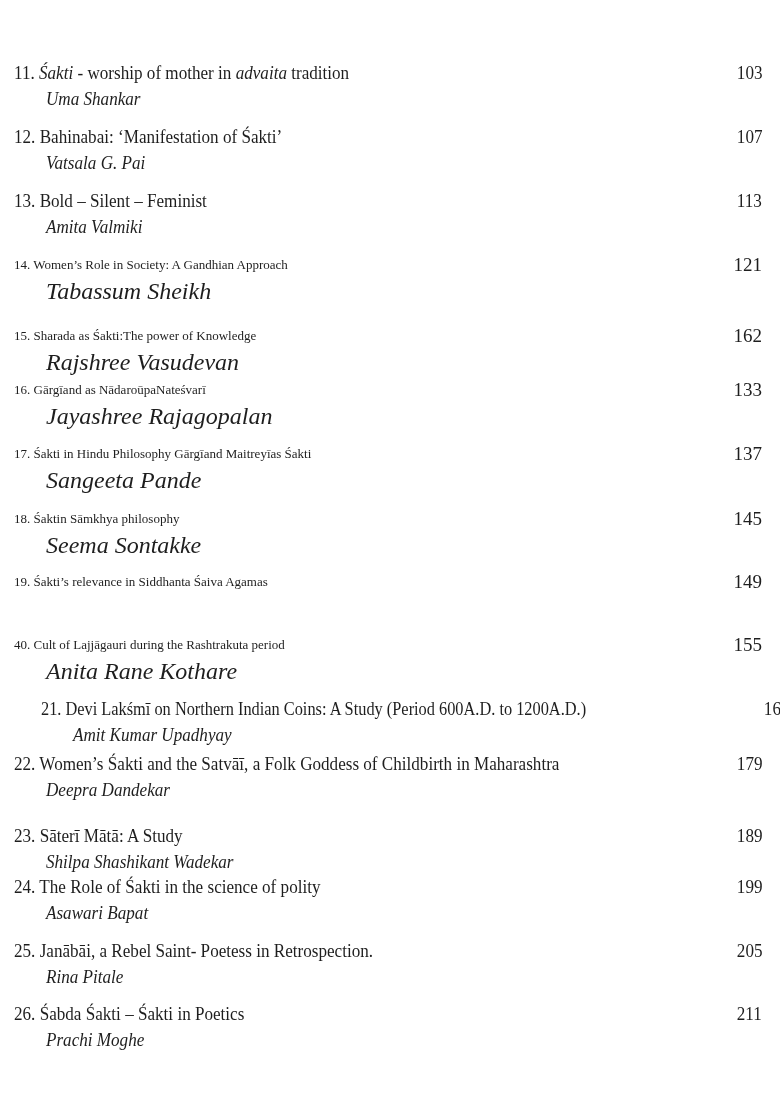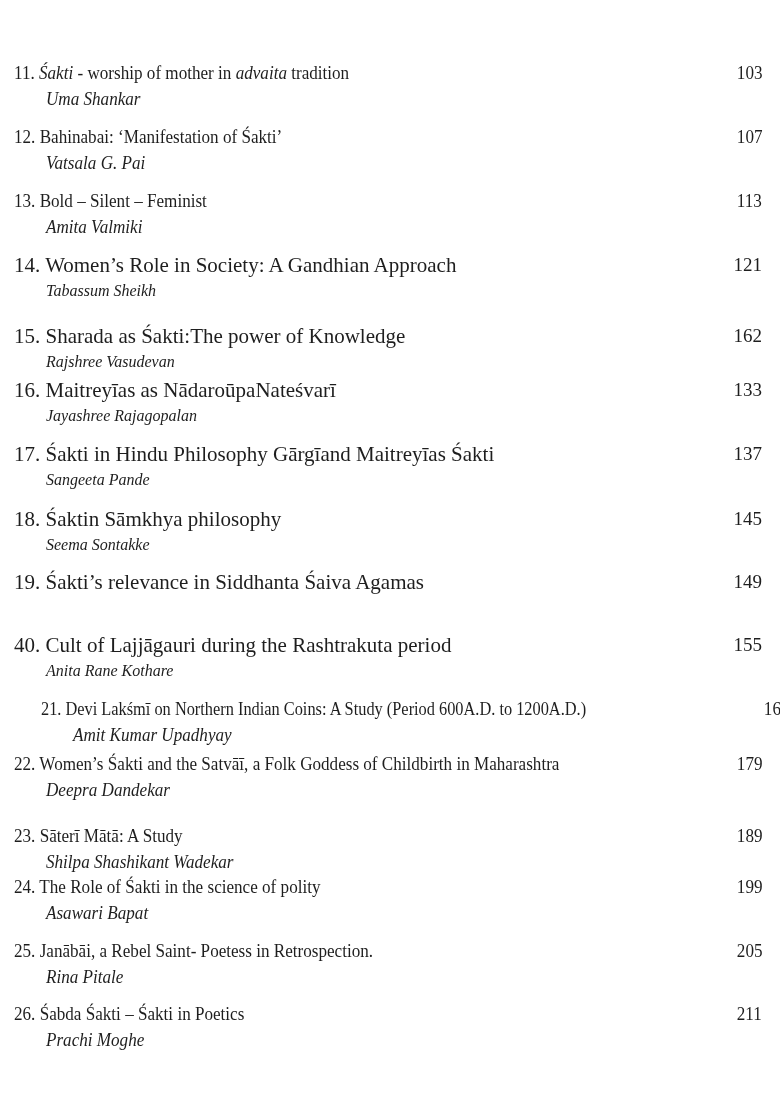--- a/index.html
+++ b/index.html
@@ -59,22 +59,22 @@
       text-align: right;
     }
     .condensed .title-line,
     .condensed .author,
     .condensed .page {
       transform-origin: left top;
     }
     .condensed .title-line { transform: scaleX(0.9); }
     .condensed .author { transform: scaleX(0.9); }
     .condensed .page { transform-origin: right top; transform: scaleX(0.9); }
-    .wide .title-line { font-size: 21px; }
-    .wide .author { font-size: 16px; }
+    .wide .title-line { font-size: 13px; }
+    .wide .author { font-size: 24px; }
     .e21 .title-line { transform: scaleX(0.86); }
     i.em { font-style: italic; }
   </style>
 </head>
 <body>
 
 <div class="toc">
 
   <div class="entry condensed" style="top:61px;">
     <div class="title-line">
@@ -117,21 +117,21 @@
       <span class="num">15.</span>
       <span class="title">Sharada as Śakti:The power of Knowledge</span>
     </div>
     <div class="author">Rajshree Vasudevan</div>
     <div class="page">162</div>
   </div>
 
   <div class="entry wide" style="top:378px;">
     <div class="title-line">
       <span class="num">16.</span>
-      <span class="title">Maitreyīas as NādaroūpaNateśvarī</span>
+      <span class="title">Gārgīand as NādaroūpaNateśvarī</span>
     </div>
     <div class="author">Jayashree Rajagopalan</div>
     <div class="page">133</div>
   </div>
 
   <div class="entry wide" style="top:442px;">
     <div class="title-line">
       <span class="num">17.</span>
       <span class="title">Śakti in Hindu Philosophy Gārgīand Maitreyīas Śakti</span>
     </div>

